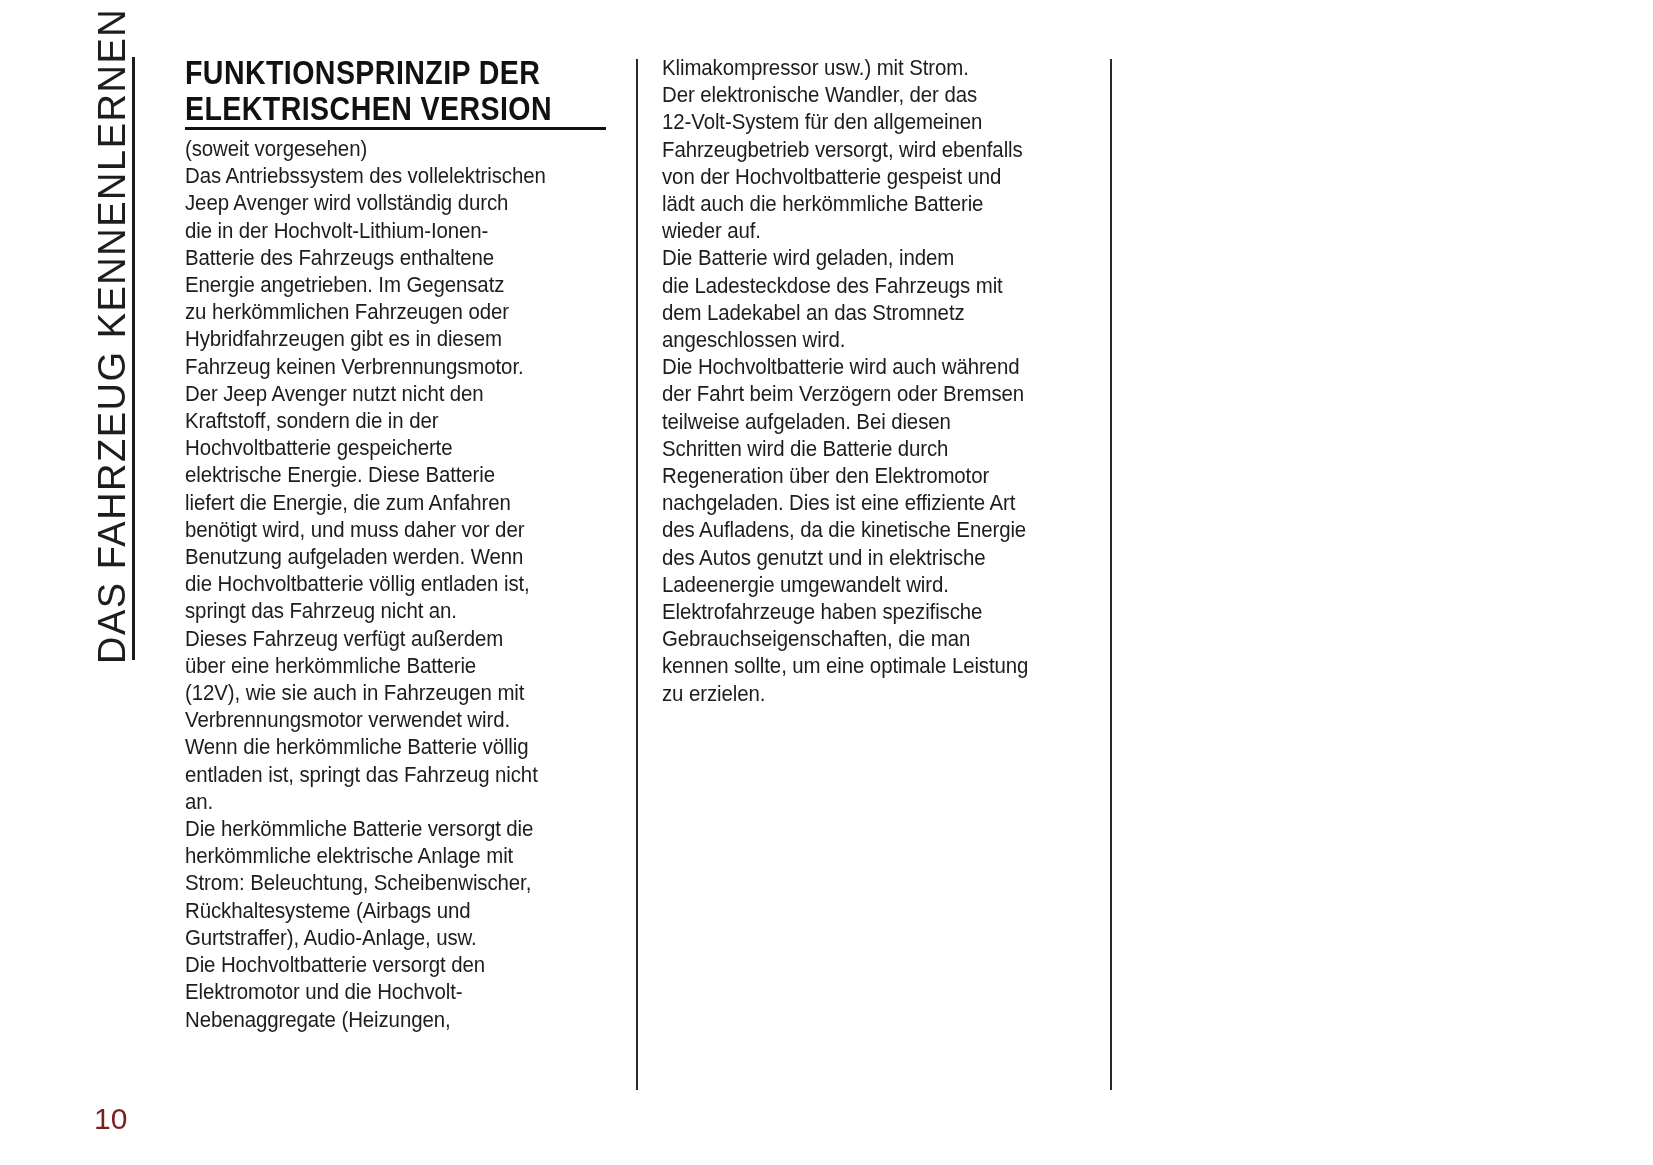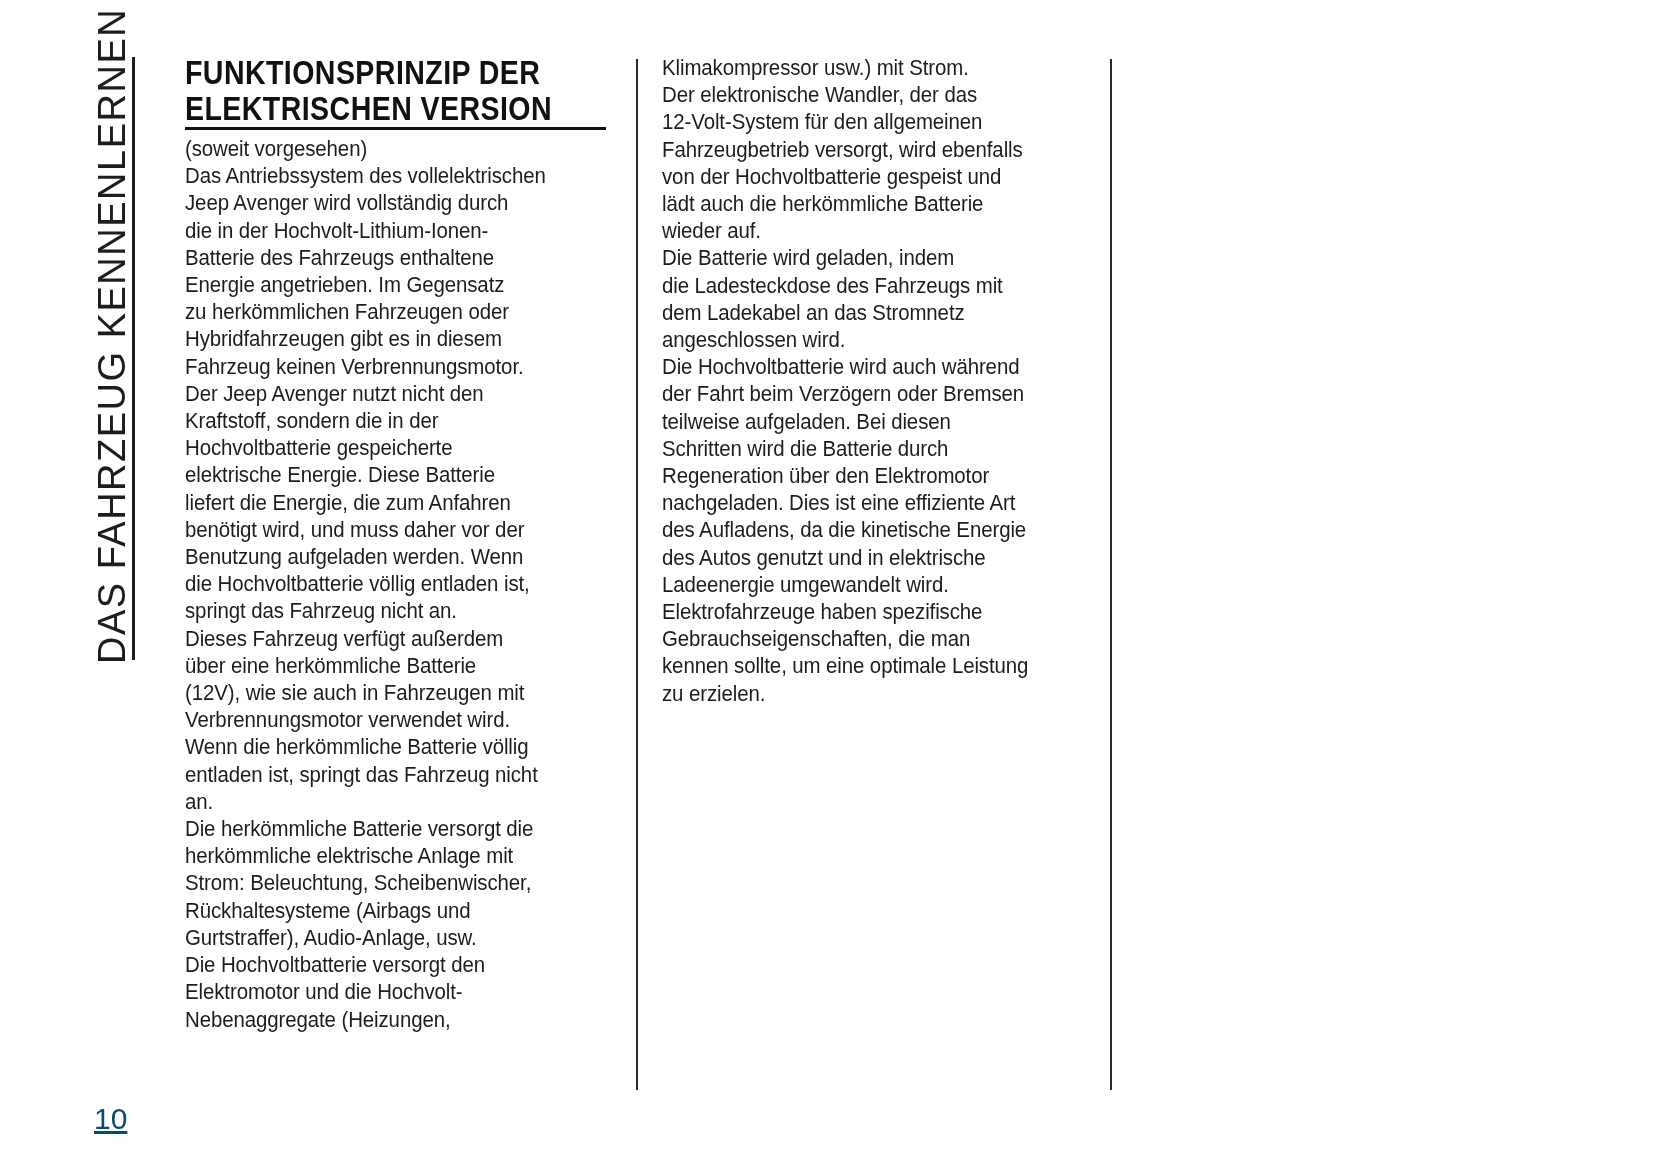--- a/index.html
+++ b/index.html
@@ -94,22 +94,21 @@
   .col-divider.mid { left: 636px; }
   .col-divider.outer { left: 1110px; }
   
   .page-number {
     position: absolute;
     left: 94px;
     top: 1103px;
     font-size: 30px;
     line-height: 32px;
     font-weight: 400;
-    color: #0c4a6e;
-    text-decoration: underline;
+    color: #7f1d1d;
   }
 </style>
 </head>
 <body>
 
 <div class="page">
 
   <div class="sidebar-label">DAS FAHRZEUG KENNENLERNEN</div>
 
   <div class="sidebar-rule"></div>

